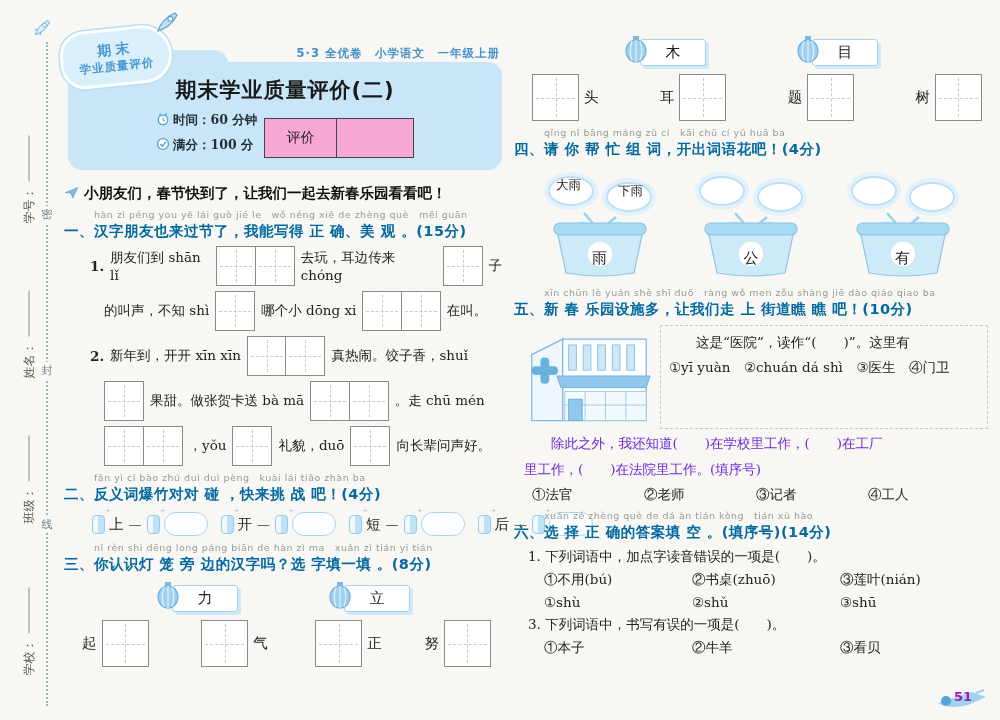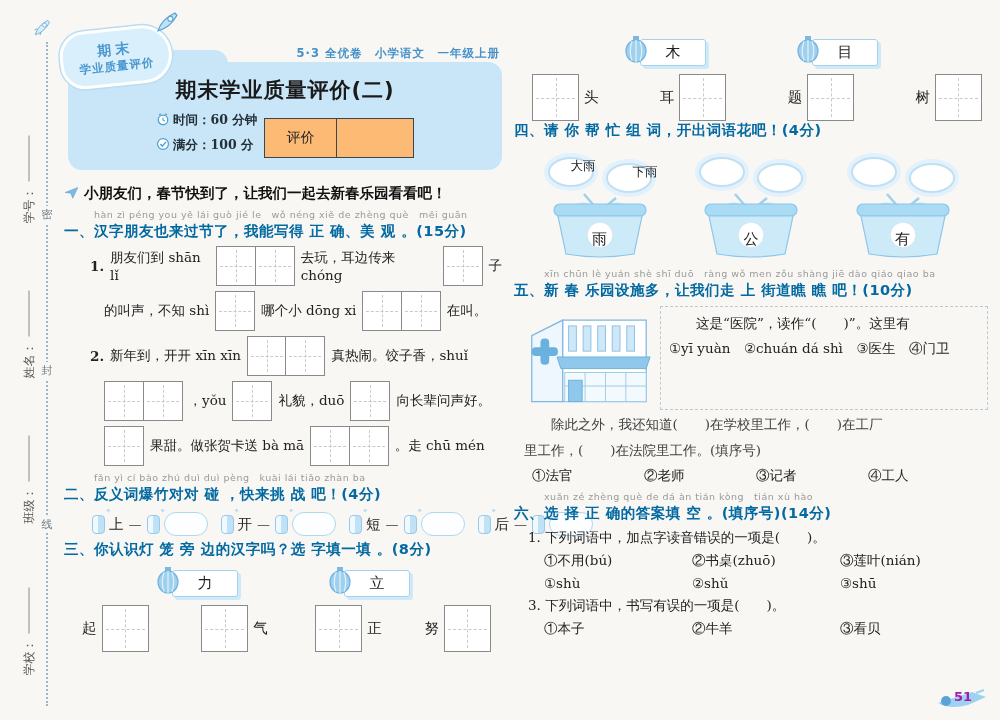--- a/index.html
+++ b/index.html
@@ -30,21 +30,21 @@
   .badge { position:absolute; left:-4px; top:6px; width:112px; height:58px; background:#d9effb;
            border:3px solid #ffffff; border-radius:30px 36px 34px 30px; box-shadow:0 0 0 1.5px #b9ddf2;
            transform:rotate(-6deg); display:flex; flex-direction:column; align-items:center; justify-content:center; z-index:3; }
   .badge .b1 { color:#4a97cf; font-weight:bold; font-size:14px; letter-spacing:4px; }
   .badge .b2 { color:#4a97cf; font-weight:bold; font-size:11.5px; letter-spacing:1px; }
   .badge-rocket { position:absolute; right:-14px; top:-16px; transform:rotate(8deg); }
   .panel-title { position:absolute; left:0; right:0; top:14px; text-align:center; font-weight:bold;
                  font-size:21px; color:#1a1a1a; letter-spacing:1px; }
   .panel-meta { position:absolute; left:88px; top:50px; display:flex; flex-direction:column; gap:8px; }
   .meta-line { display:flex; align-items:center; gap:3px; font-family:"DejaVu Serif", serif; font-size:12.5px; color:#23303a; font-weight:bold; }
-  .eval { position:absolute; left:196px; top:56px; display:flex; width:150px; height:40px; background:#fdba74; border:1.5px solid #3c4650; }
+  .eval { position:absolute; left:196px; top:56px; display:flex; width:150px; height:40px; background:#f9a8d4; border:1.5px solid #3c4650; }
   .eval .c1 { width:72px; border-right:1.5px solid #3c4650; display:flex; align-items:center; justify-content:center;
               font-family:"DejaVu Serif", serif; font-size:14px; color:#222; }
   .eval .c2 { flex:1; }
 
   
   .intro { display:flex; align-items:center; gap:5px; margin:12px 0 6px 0; font-weight:bold; font-size:14.5px; color:#111; }
 
   
   .pinyin { color:#9a9a9a; font-size:9.5px; margin:6px 0 0 30px; letter-spacing:0.5px; }
   .sec-title { font-weight:bold; font-size:14.5px; color:#0369a1; margin-top:0; letter-spacing:0.5px; }
@@ -78,32 +78,32 @@
              box-shadow:3px 3px 0 #cfe9f8; display:flex; align-items:center; justify-content:center;
              font-family:"DejaVu Serif", serif; font-size:15px; color:#222; }
   .lantern { margin-right:-8px; z-index:2; }
 
   .fill-row { display:flex; justify-content:space-between; margin:6px 6px 0 18px; }
   .fill { display:flex; align-items:center; gap:5px; font-family:"DejaVu Serif", serif; font-size:14.5px; color:#222; }
 
   
   .pots { display:flex; justify-content:space-evenly; align-items:flex-end; margin:2px 0 6px 0; }
   .pot { position:relative; width:132px; height:120px; }
-  .pot .fl { position:absolute; width:54px; text-align:right; font-family:"DejaVu Serif", serif; font-size:12.5px; color:#222; }
+  .pot .fl { position:absolute; width:54px; text-align:center; font-family:"DejaVu Serif", serif; font-size:12.5px; color:#222; }
   .pot .f1 { left:8px; top:16px; }
   .pot .f2 { right:8px; top:22px; }
   .pot .base { position:absolute; left:0; right:0; bottom:13px; text-align:center;
                font-family:"DejaVu Serif", serif; font-size:15px; color:#222; }
 
   
   .hosp { display:flex; gap:8px; margin:6px 0 2px 10px; }
   .hosp-box { flex:1; border:1.5px dashed #b9cbd8; padding:4px 8px; font-family:"DejaVu Serif", serif;
               font-size:13.5px; color:#222; line-height:1.85; }
   .hosp-box .ind { text-indent:2em; }
-  .para { margin:2px 0 0 10px; font-family:"DejaVu Serif", serif; font-size:13.5px; color:#404040; line-height:1.9; }
+  .para { margin:2px 0 0 10px; font-family:"DejaVu Serif", serif; font-size:13.5px; color:#6d28d9; line-height:1.9; }
   .para .ind { text-indent:2em; }
   .opt-row { display:flex; margin:4px 0 2px 18px; font-family:"DejaVu Serif", serif; font-size:13.5px; color:#222; }
   .opt-row span { width:112px; }
 
   
   .q { margin:6px 0 0 14px; font-family:"DejaVu Serif", serif; font-size:13.5px; color:#222; }
   .q-opts { display:flex; margin:5px 0 0 30px; font-family:"DejaVu Serif", serif; font-size:13.5px; color:#222; }
   .q-opts span { width:152px; }
 
   
@@ -236,42 +236,42 @@
         <span>新年到，开开 xīn xīn</span>
         <span class="tzg">
             <span class="cell"></span>
             <span class="cell"></span>
           </span>
         <span>真热闹。饺子香，shuǐ</span>
       </div>
       <div class="brow indent2">
         <span class="tzg">
             <span class="cell"></span>
+          </span>
+        <span>果甜。做张贺卡送 bà mā</span>
+        <span class="tzg">
+            <span class="cell"></span>
+            <span class="cell"></span>
+          </span>
+        <span>。走 chū mén</span>
+      </div>
+      <div class="brow indent2">
+        <span class="tzg">
+            <span class="cell"></span>
             <span class="cell"></span>
           </span>
         <span>，yǒu</span>
         <span class="tzg">
             <span class="cell"></span>
           </span>
         <span>礼貌，duō</span>
         <span class="tzg">
             <span class="cell"></span>
           </span>
         <span>向长辈问声好。</span>
-      </div>
-      <div class="brow indent2">
-        <span class="tzg">
-            <span class="cell"></span>
-          </span>
-        <span>果甜。做张贺卡送 bà mā</span>
-        <span class="tzg">
-            <span class="cell"></span>
-            <span class="cell"></span>
-          </span>
-        <span>。走 chū mén</span>
       </div>
     </div>
 
     <div>
       <div class="pinyin">fǎn yì cí bào zhú duì duì pèng　kuài lái tiǎo zhàn ba</div>
       <div class="sec-title">二、反义词爆竹对对 碰 ，快来挑 战 吧！(4分)</div>
       <div class="fc-row">
         <span class="fc-pair">
           <span class="cracker"></span>
           <span class="fc-char">上</span>
@@ -297,20 +297,21 @@
           <span class="cracker"></span>
           <span class="fc-char">后</span>
           <span class="fc-dash">—</span>
           <span class="cracker"></span>
           <span class="fc-blank"></span>
         </span>
       </div>
     </div>
 
     <div>
+      <div class="pinyin">nǐ rèn shi dēng long páng biān de hàn zì ma　xuǎn zì tián yi tián</div>
       <div class="sec-title">三、你认识灯 笼 旁 边的汉字吗？选 字填一填 。(8分)</div>
       <div class="lan-row">
         <span class="lan-label">
           <span class="lantern">
             <svg width="24" height="28" viewBox="0 0 24 28">
               <rect x="9" y="0" width="6" height="4" fill="#7db8e0"></rect>
               <ellipse cx="12" cy="15" rx="10" ry="11" fill="#9fd0ee" stroke="#6fb4e0" stroke-width="1.2"></ellipse>
               <path d="M8 5.5 C6 11 6 19 8 24.5 M12 4 V26 M16 5.5 C18 11 18 19 16 24.5" stroke="#e2f2fb" stroke-width="1.2" fill="none"></path>
             </svg>
           </span>
@@ -405,20 +406,21 @@
       </span>
       <span class="fill">
         <span>树</span>
         <span class="tzg">
             <span class="cell big"></span>
           </span>
       </span>
     </div>
 
     <div>
+      <div class="pinyin">qǐng nǐ bāng máng zǔ cí　kāi chū cí yǔ huā ba</div>
       <div class="sec-title">四、请 你 帮 忙 组 词，开出词语花吧！(4分)</div>
       <div class="pots">
         <div class="pot">
           <svg width="132" height="120" viewBox="0 0 132 120">
             <ellipse cx="37" cy="30" rx="27" ry="19" fill="#e2f1fb"></ellipse>
             <ellipse cx="95" cy="36" rx="27" ry="19" fill="#e2f1fb"></ellipse>
             <ellipse cx="37" cy="30" rx="22" ry="14" fill="#fff" stroke="#bfe0f4" stroke-width="2"></ellipse>
             <ellipse cx="95" cy="36" rx="22" ry="14" fill="#fff" stroke="#bfe0f4" stroke-width="2"></ellipse>
             <path d="M50 52 L62 66 M82 56 L70 66" stroke="#9fd0ee" stroke-width="2.5" fill="none"></path>
             <path d="M56 62 q-10 -4 -16 2 q8 6 16 2 Z M76 62 q10 -4 16 2 q-8 6 -16 2 Z" fill="#bfe2f6"></path>

